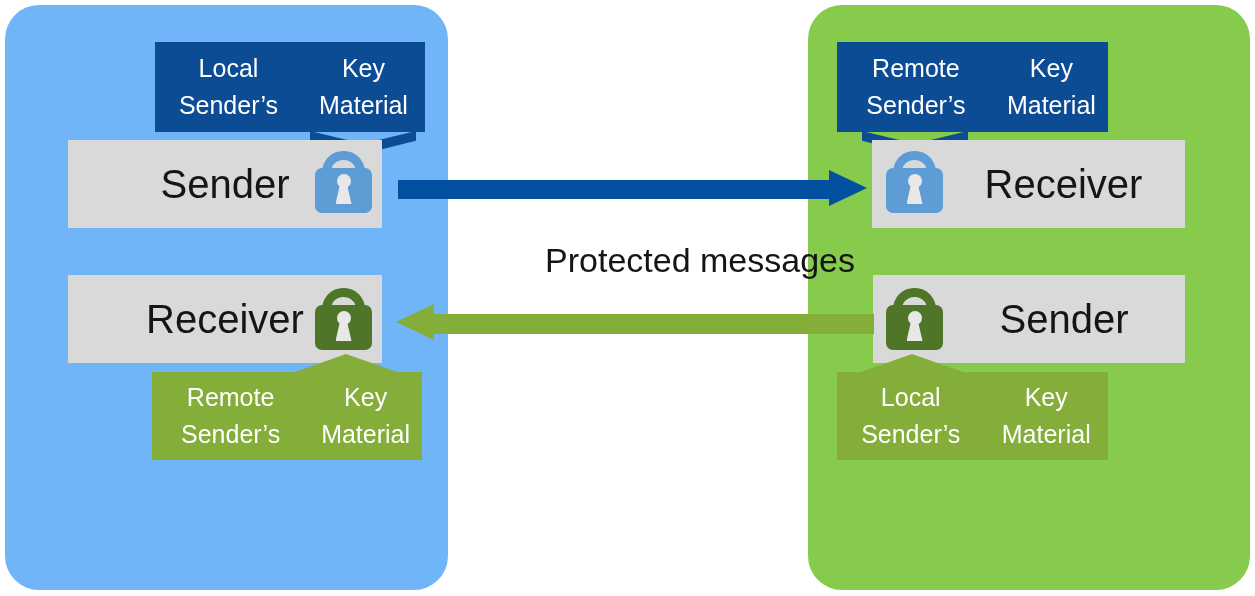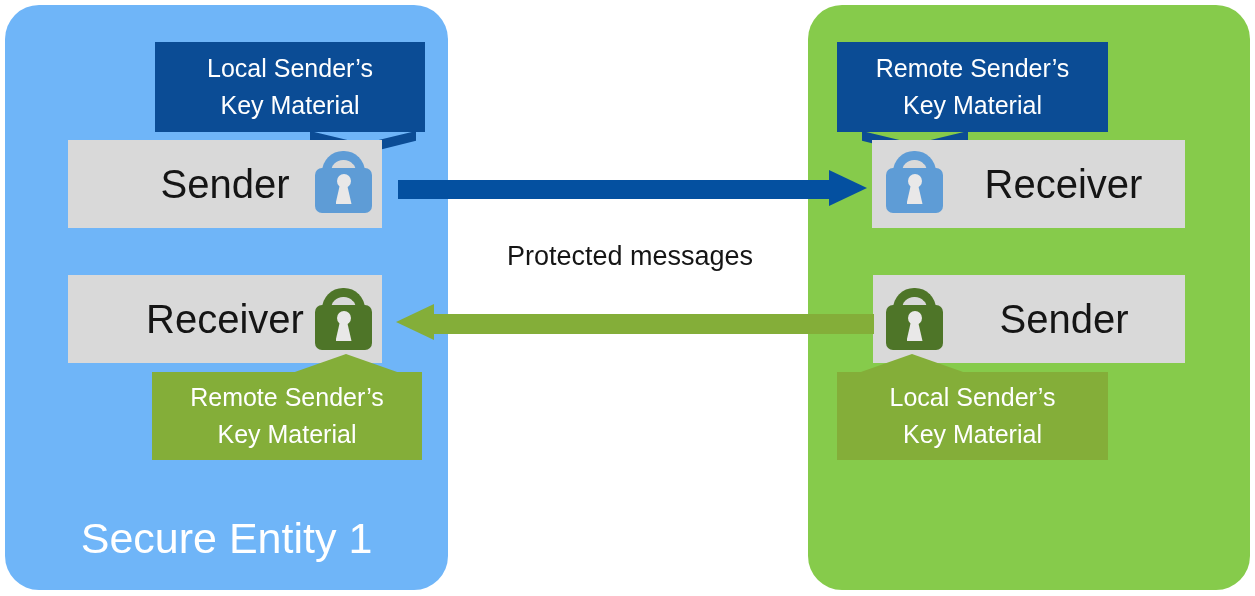--- a/index.html
+++ b/index.html
@@ -20,21 +20,21 @@
     position:absolute;top:514px;color:var(--text-white);
     font-size:43px;text-align:center;white-space:nowrap;
   }
   .obox{
     position:absolute;background:var(--box-gray);color:var(--text-dark);
     display:flex;align-items:center;justify-content:center;font-size:40px;
   }
   .obox.lock-left{padding-left:70px;box-sizing:border-box;}
   .callout{
     position:absolute;color:var(--text-white);font-size:25px;line-height:1.5;
-    display:flex;flex-direction:column;align-items:center;justify-content:center;
+    display:flex;flex-direction:row;align-items:center;justify-content:center;
     text-align:center;
   }
   .callout.blue{background:var(--dark-blue);}
   .callout.olive{background:var(--olive);}
   .ptr-down{
     position:absolute;width:106px;height:23px;background:var(--dark-blue);
     clip-path:polygon(0 0,50% 55%,100% 0,100% 42%,50% 100%,0 42%);
   }
   .ptr-up{
     position:absolute;width:108px;height:19px;background:var(--olive);
@@ -60,22 +60,22 @@
   .lock-blue-fill{--lockc:var(--lock-blue);}
   .lock-green-fill{--lockc:var(--lock-green);}
   .arrow{position:absolute;}
   #arrow-blue{left:398px;top:170px;width:469px;height:36px;}
   #arrow-blue .shaft{position:absolute;left:0;top:10px;right:34px;height:19px;background:var(--arrow-blue);}
   #arrow-blue .head{position:absolute;right:0;top:0;width:38px;height:36px;background:var(--arrow-blue);clip-path:polygon(0 0,100% 50%,0 100%);}
   #arrow-green{left:396px;top:304px;width:478px;height:37px;}
   #arrow-green .shaft{position:absolute;left:34px;top:10px;right:0;height:20px;background:var(--olive);}
   #arrow-green .head{position:absolute;left:0;top:0;width:38px;height:36px;background:var(--olive);clip-path:polygon(100% 0,0 50%,100% 100%);}
   #protected-label{
-    position:absolute;left:405px;top:241px;width:450px;text-align:center;
-    font-size:27px;color:var(--text-dark);
+    position:absolute;left:405px;top:241px;width:450px;text-align:right;
+    font-size:34px;color:var(--text-dark);
   }
 </style>
 </head>
 <body>
 
 <div id="stage">
 
   <div class="panel" id="panel-1"></div>
 
   <div class="panel" id="panel-2"></div>
@@ -152,15 +152,14 @@
     <span class="shaft"></span>
     <span class="head"></span>
   </div>
   <div class="arrow" id="arrow-green">
     <span class="head"></span>
     <span class="shaft"></span>
   </div>
 
   <div id="protected-label">Protected messages</div>
 
-  <div class="entity-title" style="left:5px;width:443px;">Secure Entity 1</div>
 
 </div>
 
 </body></html>

